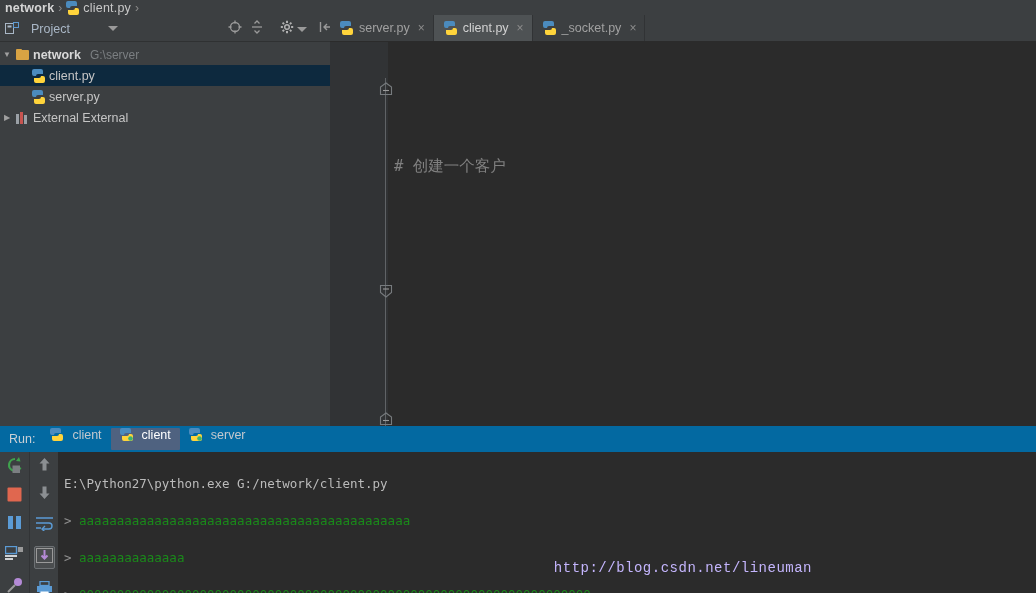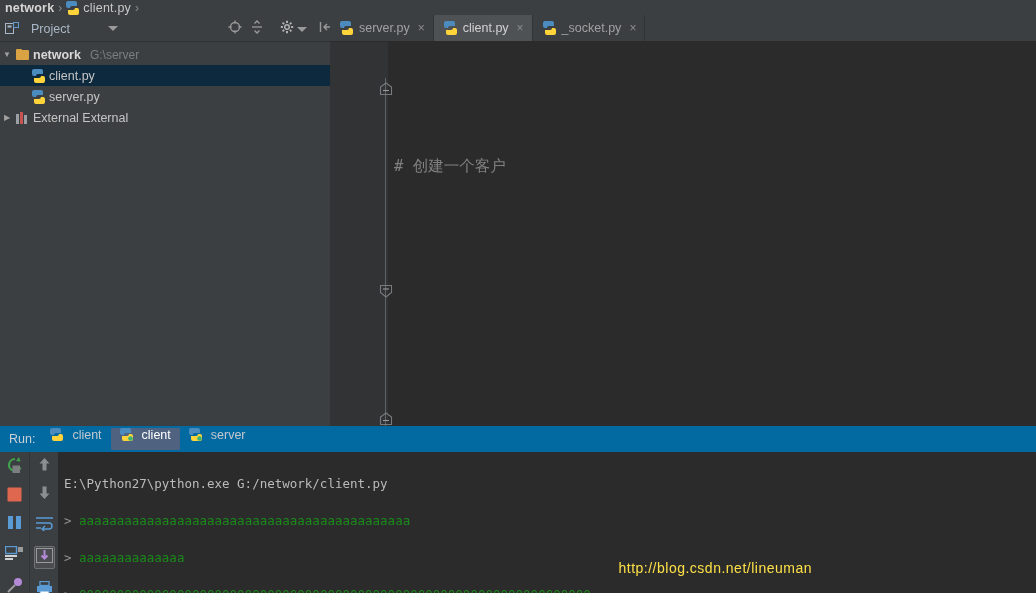--- a/index.html
+++ b/index.html
@@ -132,22 +132,22 @@
     background: #2b2b2b; font-family: "DejaVu Sans Mono", monospace;
     font-size: 12.5px; line-height: 18.5px; padding: 4px 0 0 6px;
     color: #bbbbbb; white-space: pre; overflow: hidden;
   }
   .ccmd { color: #bbbbbb; margin-top: 20px; }
   .cprompt { color: #8f8f8f; }
   .cout { color: #1a8a1a; }
 
   .watermark {
     position: absolute; right: 8px; top: 560px;
-    font-family: Liberation Sans, sans-serif; font-size: 14px;
-    color: #fde047; letter-spacing: .5px;
+    font-family: Liberation Mono, monospace; font-size: 14px;
+    color: #c4b5fd; letter-spacing: .5px;
   }
 </style>
 </head>
 <body>
 
 <div id="app">
 
   <div class="breadcrumb">
     <div class="crumb">
       <span class="crumb-text crumb-bold">network</span>

